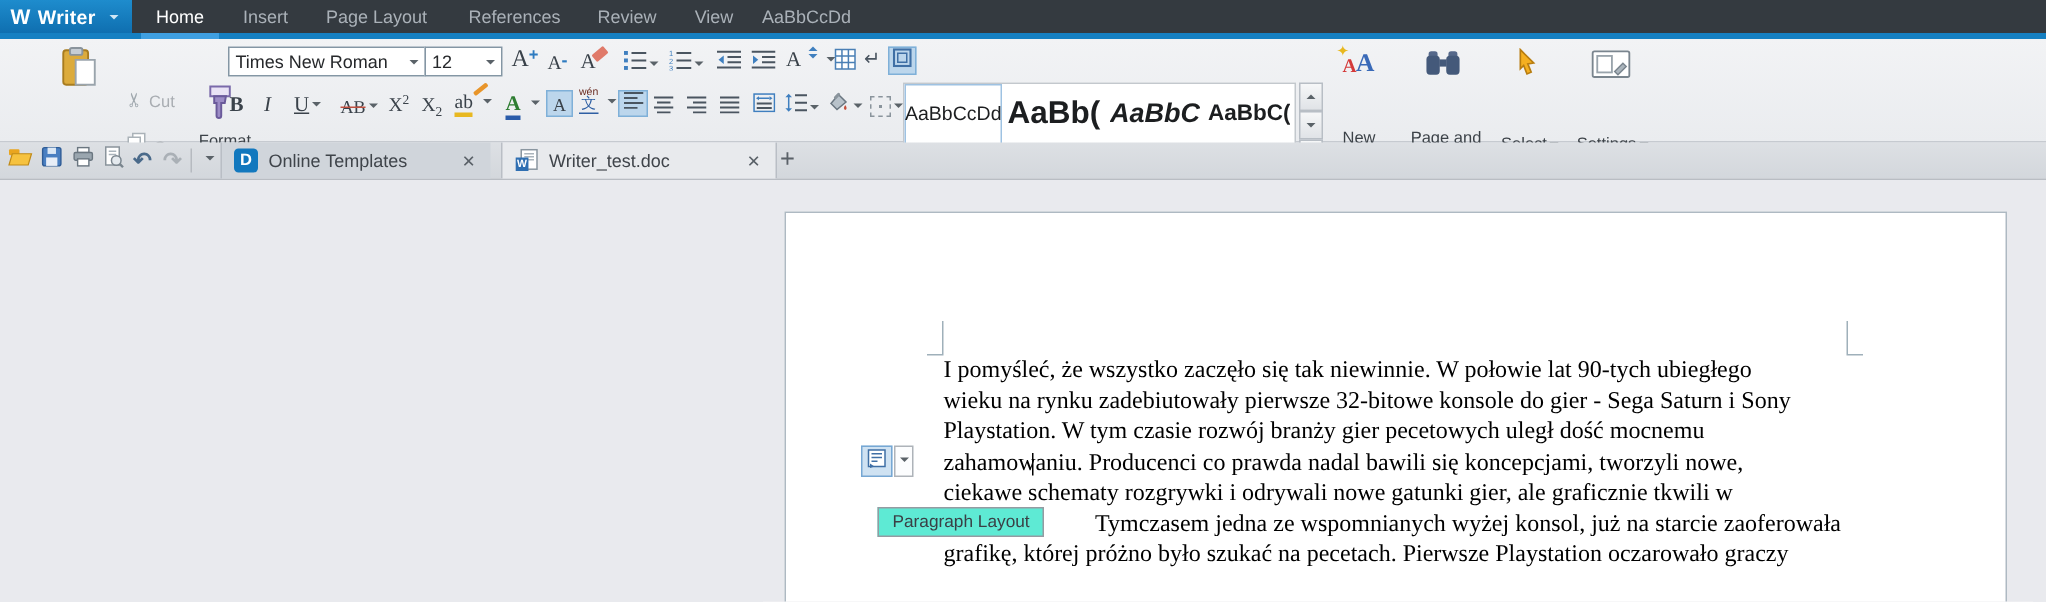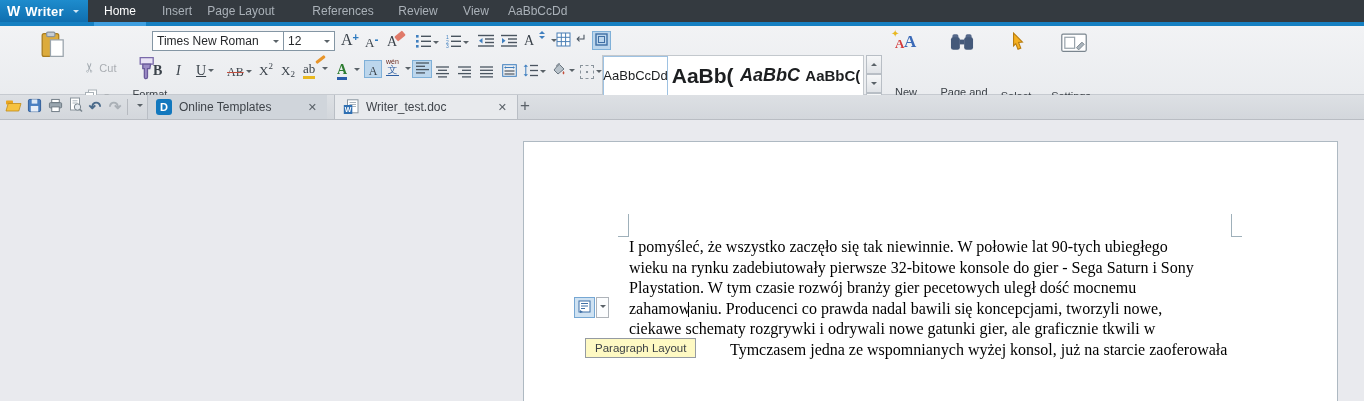--- a/index.html
+++ b/index.html
@@ -71,38 +71,38 @@
   .doctext{position:absolute;left:629px;top:117px;width:600px;
       font-family:"Liberation Serif",serif;font-size:16px;line-height:20.5px;color:#000000;}
   .doctext div{white-space:nowrap;}
   .cursorbar{position:absolute;left:688px;top:182px;width:1px;height:15px;background:#000;}
   .plbtn{position:absolute;left:574px;top:177px;width:21px;height:21px;background:#cfe2f2;
       border:1px solid #76a7d3;box-sizing:border-box;display:flex;align-items:center;
       justify-content:center;cursor:pointer;}
   .plbtn-dd{position:absolute;left:596px;top:177px;width:13px;height:21px;background:#fcfdfe;
       border:1px solid #aeb3b9;box-sizing:border-box;display:flex;align-items:center;
       justify-content:center;cursor:pointer;}
-  .tooltip{position:absolute;left:585px;top:218px;height:20px;background:#fef9c3;
+  .tooltip{position:absolute;left:585px;top:218px;height:20px;background:#5eead4;
       border:1px solid #959ba2;box-sizing:border-box;font-size:11.5px;color:#3a3f45;
       display:flex;align-items:center;padding:0 9px;white-space:nowrap;}
 </style>
 </head>
 <body>
 
 <div class="app">
 
   <div class="menubar">
     <div class="app-button">
       <span class="app-logo">W</span>
       <span class="app-title">Writer</span>
       <span class="caret" style="border-top-color:#cfe6f5;margin-left:4px"></span>
     </div>
     <span class="menu-tab active" style="left:94px;width:52px">Home</span>
     <span class="menu-tab" style="left:152px;width:50px">Insert</span>
-    <span class="menu-tab" style="left:198px;width:86px">Page Layout</span>
+    <span class="menu-tab" style="left:208px;width:86px">Page Layout</span>
     <span class="menu-tab" style="left:308px;width:70px">References</span>
     <span class="menu-tab" style="left:392px;width:52px">Review</span>
     <span class="menu-tab" style="left:454px;width:44px">View</span>
     <span class="menu-tab" style="left:508px;width:56px">AaBbCcDd</span>
   </div>
   <div class="accent"></div>
   <div class="home-underline"></div>
 
   <div class="ribbon">
 
@@ -495,20 +495,21 @@
     <div class="cropmark" style="left:1231px;top:116px;width:11px;height:1px"></div>
     <div class="cropmark" style="left:1231px;top:94px;width:1px;height:22px"></div>
 
     <div class="doctext">
       <div>I pomyśleć, że wszystko zaczęło się tak niewinnie. W połowie lat 90-tych ubiegłego</div>
       <div>wieku na rynku zadebiutowały pierwsze 32-bitowe konsole do gier - Sega Saturn i Sony</div>
       <div>Playstation. W tym czasie rozwój branży gier pecetowych uległ dość mocnemu</div>
       <div>zahamowaniu. Producenci co prawda nadal bawili się koncepcjami, tworzyli nowe,</div>
       <div>ciekawe schematy rozgrywki i odrywali nowe gatunki gier, ale graficznie tkwili w</div>
       <div style="margin-left:101px">Tymczasem jedna ze wspomnianych wyżej konsol, już na starcie zaoferowała</div>
+      <div>grafikę, której próżno było szukać na pecetach. Pierwsze Playstation oczarowało graczy</div>
     </div>
     <div class="cursorbar"></div>
 
     <div class="plbtn">
       <span>
         <svg width="13" height="13" viewBox="0 0 13 13">
           <rect x="1" y="1" width="11" height="11" fill="#fff" stroke="#3f6fa5"></rect>
           <line x1="3" y1="3.5" x2="10" y2="3.5" stroke="#3f6fa5"></line>
           <line x1="3" y1="6" x2="10" y2="6" stroke="#3f6fa5"></line>
           <line x1="3" y1="8.5" x2="7" y2="8.5" stroke="#3f6fa5"></line>

